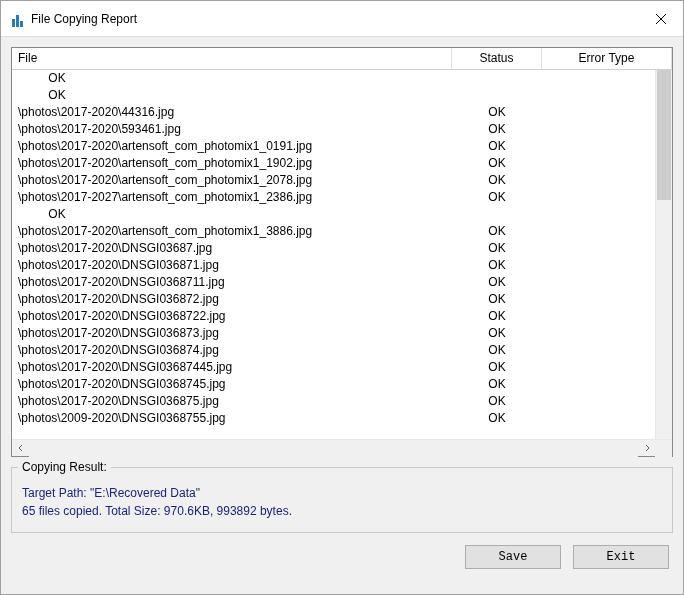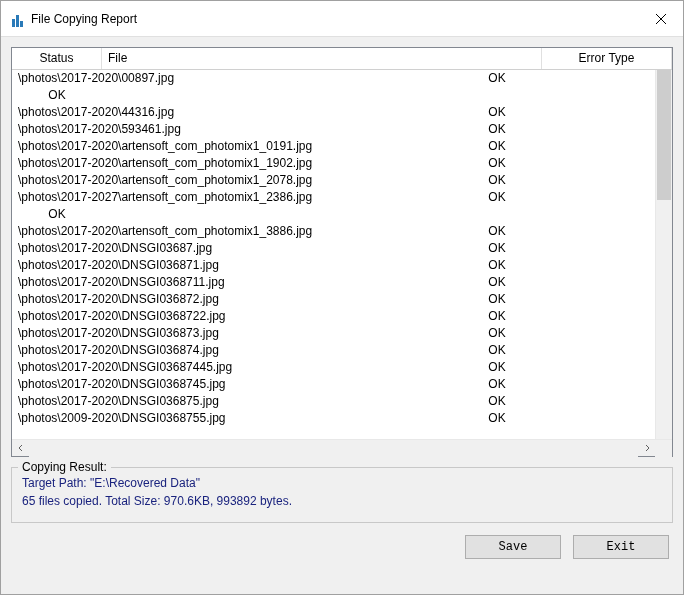--- a/index.html
+++ b/index.html
@@ -136,21 +136,21 @@
   }
   .hscroll-row .track {
     flex:1; height:17px; background:#f0f0f0;
   }
   .hscroll-row .corner {
     width:17px; height:17px; background:#f0f0f0;
   }
   .result-group {
     margin-top: 10px;
     border: 1px solid #c8c8c8;
-    padding: 4px 10px 10px 10px;
+    padding: 14px 10px 10px 10px;
     position: relative;
     font-size: 12px;
   }
   .result-group .legend {
     position: absolute;
     top: -8px;
     left: 6px;
     background: #f0f0f0;
     padding: 0 4px;
     color: #000;
@@ -193,29 +193,28 @@
         <line x1="0" y1="0" x2="10" y2="10" stroke="currentColor" stroke-width="1"></line>
         <line x1="10" y1="0" x2="0" y2="10" stroke="currentColor" stroke-width="1"></line>
       </svg>
     </div>
   </div>
 
   <div class="content">
 
     <div class="list-panel">
       <div class="list-header">
+        <div class="col col-file">File</div>
         <div class="col col-status">Status</div>
-        <div class="col col-file">File</div>
         <div class="col col-error">Error Type</div>
       </div>
       <div class="list-body-wrap">
         <div class="list-body">
           <div class="rows" id="rows-container">
               <div class="row">
-                <div class="col col-file">\photos\2017-2020\00897.jpg</div>
                 <div class="col col-status">OK</div>
                 <div class="col col-error"></div>
               </div>
               <div class="row">
                 <div class="col col-status">OK</div>
                 <div class="col col-error"></div>
               </div>
               <div class="row">
                 <div class="col col-file">\photos\2017-2020\44316.jpg</div>
                 <div class="col col-status">OK</div>

